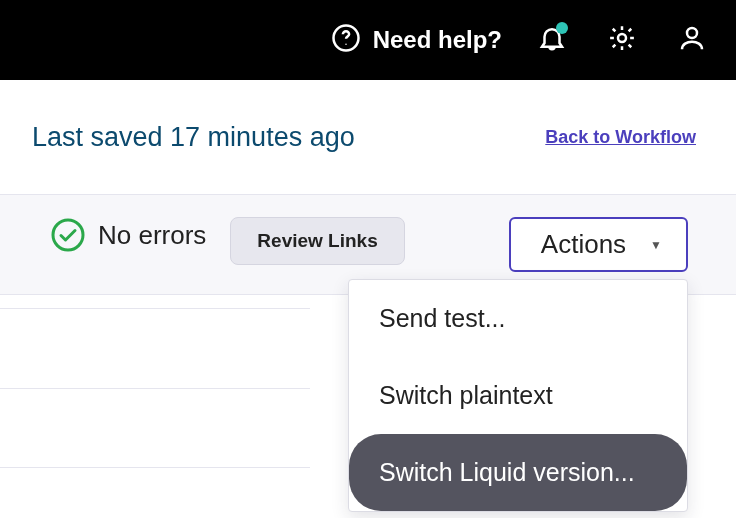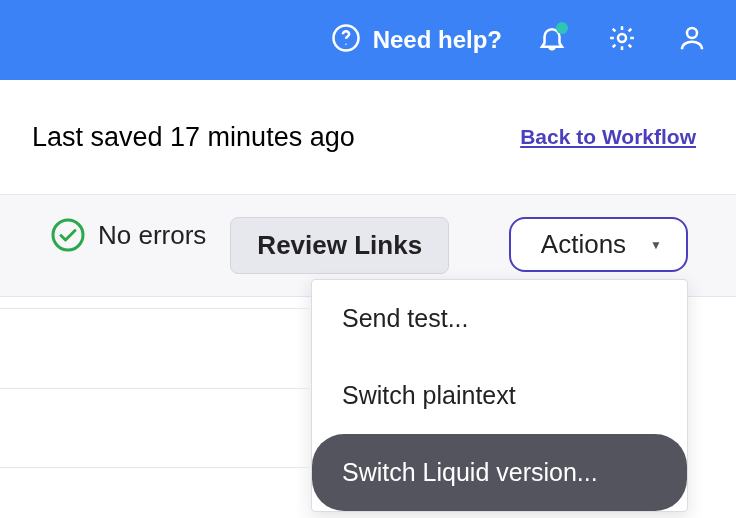--- a/index.html
+++ b/index.html
@@ -1,20 +1,20 @@
 <!DOCTYPE html>
 <html><head>
 <meta charset="utf-8">
 <style>
   * { box-sizing: border-box; margin: 0; padding: 0; }
   html, body { width: 736px; height: 518px; font-family: -apple-system, BlinkMacSystemFont, "Segoe UI", Helvetica, Arial, sans-serif; background: #fff; overflow: hidden; }
 
   
   .topbar {
-    background: #3b82f6;
+    background: #000000;
     height: 80px;
     display: flex;
     align-items: center;
     justify-content: flex-end;
     padding: 0 24px;
     gap: 30px;
     color: #fff;
   }
   .help-group { display: flex; align-items: center; gap: 12px; cursor: pointer; }
   .help-text { font-size: 24px; font-weight: 600; color: #fff; }
@@ -24,68 +24,68 @@
 
   
   .subheader {
     height: 114px;
     display: flex;
     align-items: center;
     justify-content: space-between;
     padding: 0 40px 0 32px;
     background: #fff;
   }
-  .saved-text { font-size: 27px; color: #000000; }
-  .back-link { font-size: 21px; font-weight: 700; color: #4b3fbd; text-decoration: underline; cursor: pointer; }
+  .saved-text { font-size: 27px; color: #0c4a6e; }
+  .back-link { font-size: 18px; font-weight: 700; color: #4b3fbd; text-decoration: underline; cursor: pointer; }
 
   
   .toolbar {
     background: #f7f7fa;
     border-top: 1px solid #e5e5ee;
     border-bottom: 1px solid #e5e5ee;
     padding: 22px 48px 22px 50px;
     display: flex;
     align-items: flex-start;
     gap: 24px;
   }
   .status-group { display: flex; align-items: center; gap: 12px; }
   .status-text { font-size: 26px; color: #222; }
   .check-circle { width: 36px; height: 36px; }
   .gray-btn {
     background: #e7e7ee;
     border: 1px solid #d5d5e0;
     border-radius: 8px;
     padding: 12px 26px;
-    font-size: 26px;
+    font-size: 19px;
     font-weight: 600;
     color: #222;
     cursor: pointer;
   }
   .actions-wrap { position: relative; margin-left: auto; }
   .actions-btn {
     background: #fff;
     border: 2px solid #4b3fbd;
-    border-radius: 16px;
+    border-radius: 6px;
     padding: 10px 24px 10px 30px;
     font-size: 26px;
     font-weight: 500;
     color: #222;
     display: flex;
     align-items: center;
     gap: 24px;
     cursor: pointer;
   }
   .actions-caret { font-size: 12px; color: #555; }
 
   
   .dropdown {
     position: absolute;
     top: 62px;
     right: 0;
-    width: 377px;
+    width: 340px;
     background: #fff;
     border: 1px solid #dcdce4;
     border-radius: 4px;
     box-shadow: 0 6px 18px rgba(30,30,60,0.12);
     overflow: hidden;
   }
   .dropdown-item {
     padding: 24px 30px;
     font-size: 25px;
     color: #222;

